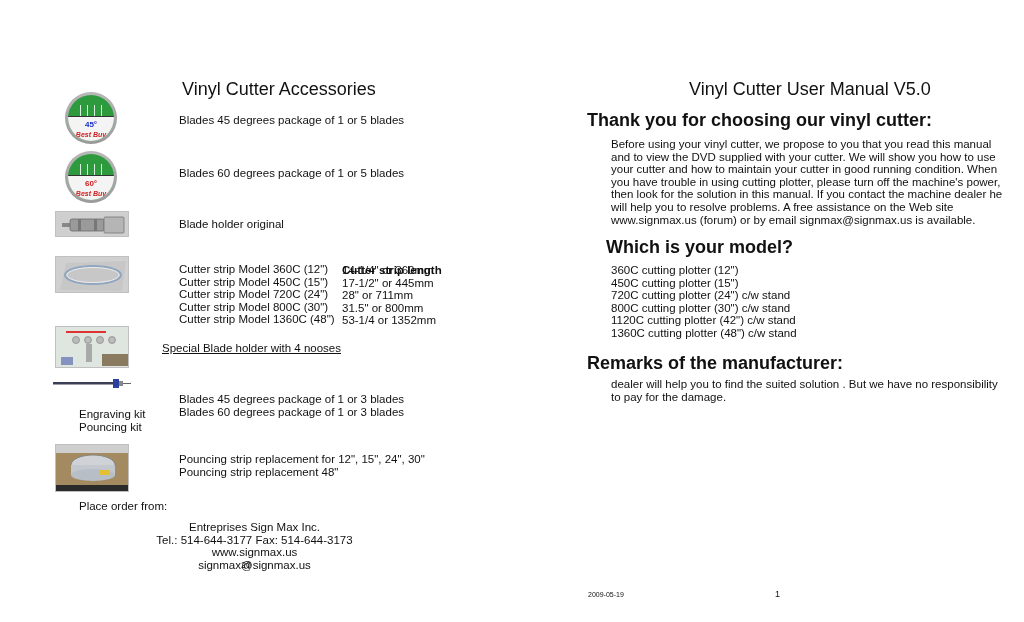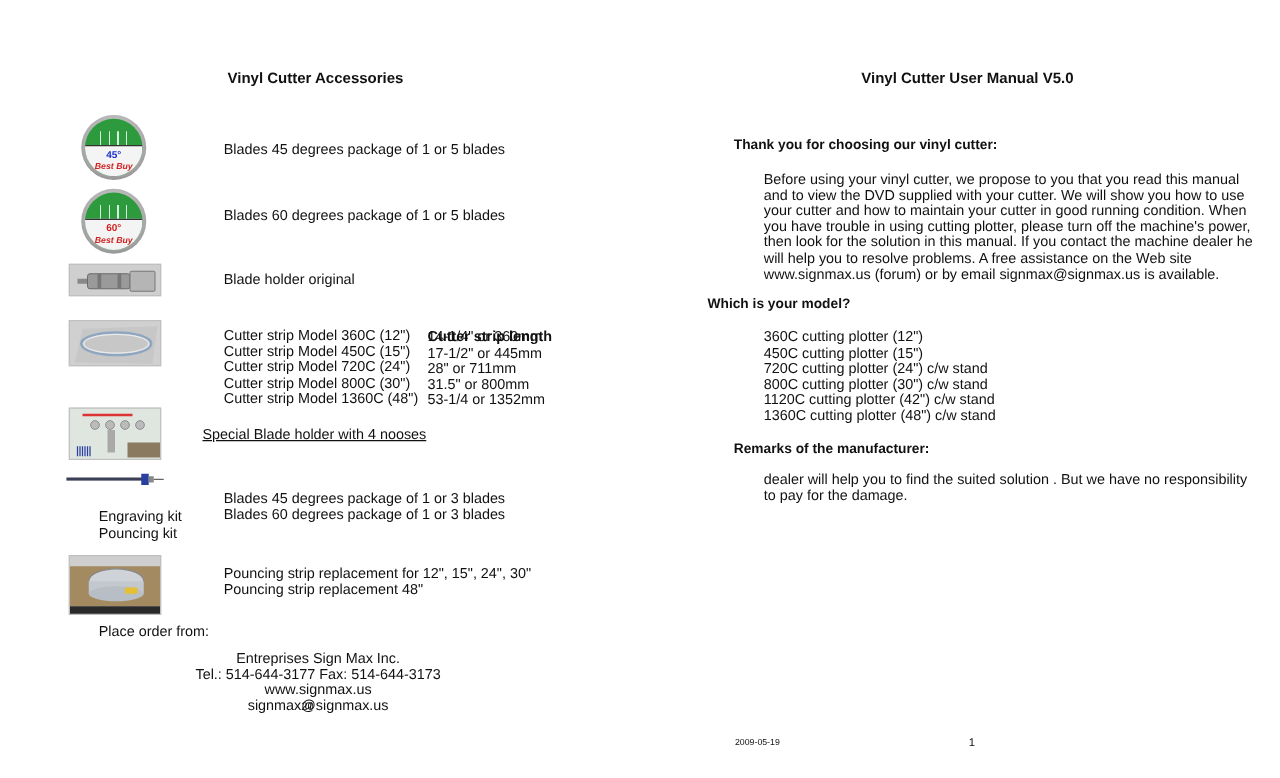--- a/index.html
+++ b/index.html
@@ -1,22 +1,22 @@
 <!DOCTYPE html>
 <html><head>
   <meta charset="utf-8">
   <style>
     html, body { margin: 0; padding: 0; background: #ffffff; }
     body {
       width: 1024px; height: 622px; position: relative; overflow: hidden;
       font-family: "Liberation Sans", sans-serif; color: #111111; font-size: 11.5px;
     }
     .abs { position: absolute; }
-    .title { font-weight: bold; font-size: 12px; }
-    .h2 { font-weight: bold; font-size: 11px; }
+    .title { font-weight: normal; font-size: 18px; margin-top: 24px; }
+    .h2 { font-weight: bold; font-size: 18px; }
     .line { line-height: 12.6px; white-space: nowrap; margin-left: 24px; }
     .para { line-height: 12.5px; }
     .small { font-size: 7px; }
     .pageno { font-size: 9px; }
 
     
     .badge {
       width: 52px; height: 52px; border-radius: 50%;
       background: radial-gradient(circle at 50% 40%, #e8e8e8 0%, #a0a0a0 70%, #6b6b6b 100%);
       position: absolute; box-sizing: border-box; padding: 3px;
@@ -163,21 +163,21 @@
 <div class="abs para" style="left:587px; top:138px;">
   <div class="line">Before using your vinyl cutter, we propose to you that you read this manual</div>
   <div class="line">and to view the DVD supplied with your cutter. We will show you how to use</div>
   <div class="line">your cutter and how to maintain your cutter in good running condition. When</div>
   <div class="line">you have trouble in using cutting plotter, please turn off the machine's power,</div>
   <div class="line">then look for the solution in this manual. If you contact the machine dealer he</div>
   <div class="line">will help you to resolve problems. A free assistance on the Web site</div>
   <div class="line">www.signmax.us (forum) or by email signmax@signmax.us is available.</div>
 </div>
 
-<div class="abs h2" style="left:566px; top:237px;">Which is your model?</div>
+<div class="abs h2" style="left:606px; top:237px;">Which is your model?</div>
 <div class="abs" style="left:587px; top:264px;">
   <div class="line">360C cutting plotter (12")</div>
   <div class="line">450C cutting plotter (15")</div>
   <div class="line">720C cutting plotter (24") c/w stand</div>
   <div class="line">800C cutting plotter (30") c/w stand</div>
   <div class="line">1120C cutting plotter (42") c/w stand</div>
   <div class="line">1360C cutting plotter (48") c/w stand</div>
 </div>
 
 <div class="abs h2" style="left:587px; top:353px;">Remarks of the manufacturer:</div>

